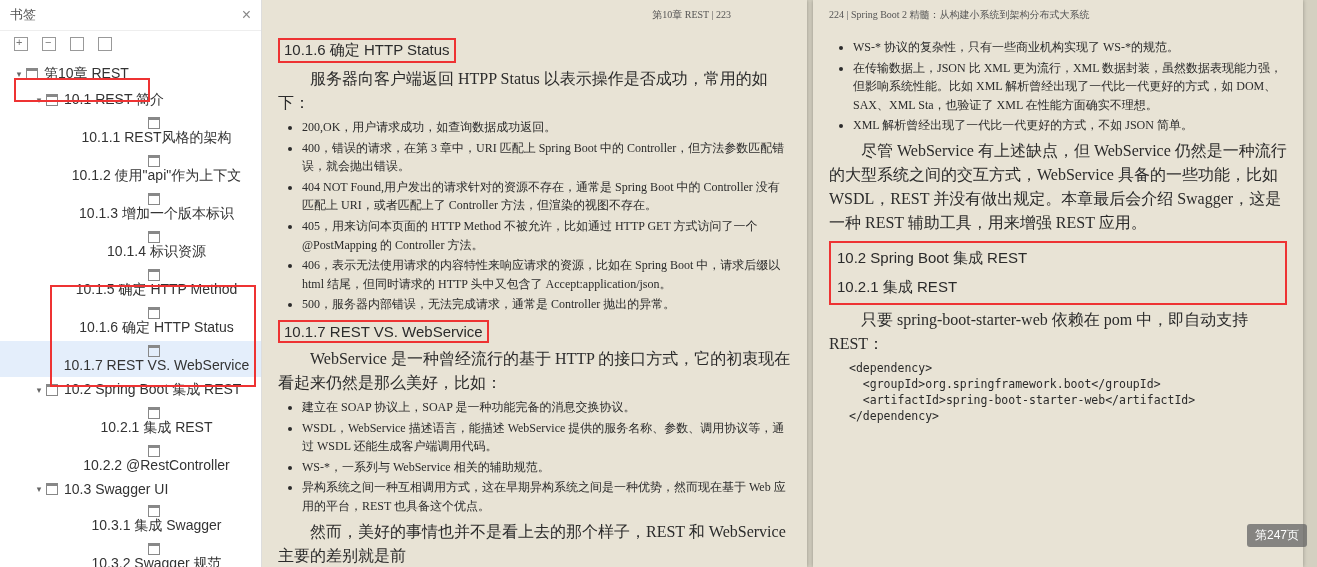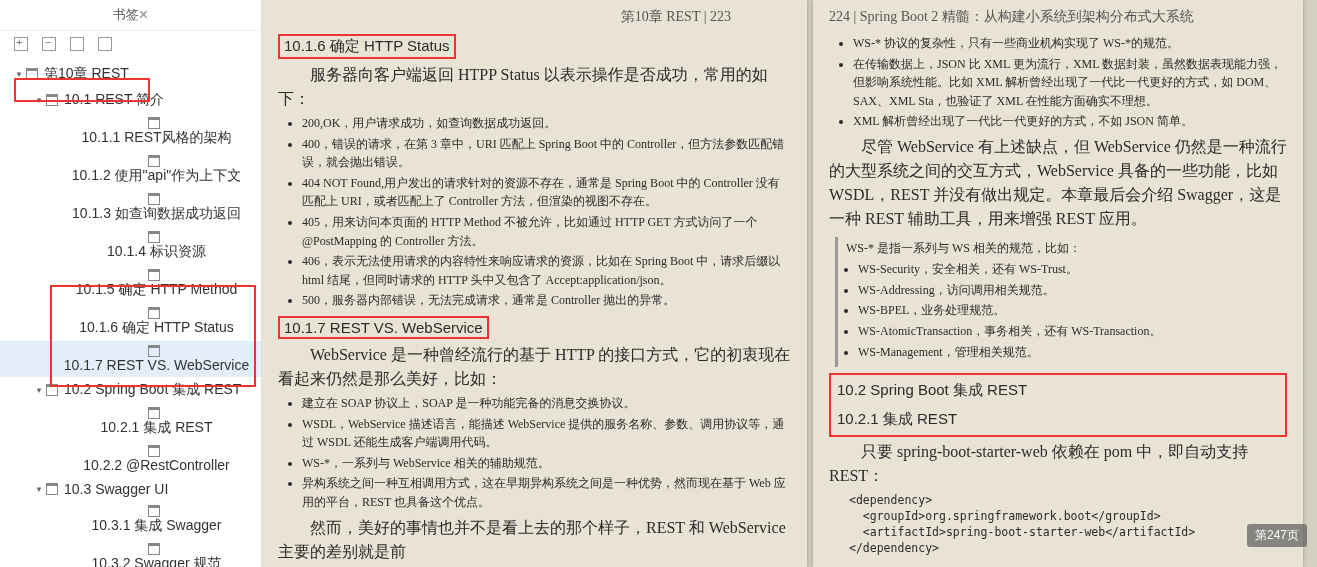--- a/index.html
+++ b/index.html
@@ -17,22 +17,22 @@
   .sidebar {
     width: 262px;
     border-right: 1px solid #ddd;
     background: #fff;
     display: flex;
     flex-direction: column;
   }
   .sidebar-header {
     display: flex;
     align-items: center;
-    justify-content: center;
-    padding: 6px 24px;
+    justify-content: space-between;
+    padding: 6px 10px;
     border-bottom: 1px solid #eee;
   }
   .sidebar-title { font-size: 13px; color: #555; }
   .close-btn { font-size: 16px; color: #888; cursor: pointer; }
   .toolbar {
     display: flex;
     gap: 14px;
     padding: 6px 14px;
     color: #777;
   }
@@ -81,24 +81,24 @@
     overflow: hidden;
   }
   .page.left {
     width: 545px;
     margin-right: 6px;
   }
   .page.right {
     width: 490px;
   }
   .page-head {
-    font-size: 14px;
+    font-size: 10px;
     color: #555;
     text-align: center;
-    margin-bottom: 8px;
+    margin-bottom: 16px;
   }
   .page.left .page-head { text-align: right; padding-right: 60px;}
   .page.right .page-head { text-align: left; padding-left: 0px;}
   .sec-heading {
     font-size: 15px;
     font-family: "Microsoft YaHei", sans-serif;
     margin: 6px 0 4px;
   }
   .redbox { border: 2px solid #e33; padding: 1px 4px; display: inline-block; }
   .redbox-block { border: 2px solid #e33; padding: 4px 6px; }
@@ -173,21 +173,21 @@
         <span class="tree-label">10.1.1 REST风格的架构</span>
       </div>
       <div class="tree-item lvl3">
         <span class="twisty"></span>
         <span class="bm-icon"></span>
         <span class="tree-label">10.1.2 使用"api"作为上下文</span>
       </div>
       <div class="tree-item lvl3">
         <span class="twisty"></span>
         <span class="bm-icon"></span>
-        <span class="tree-label">10.1.3 如查询数据成功返回</span>
+        <span class="tree-label">10.1.3 增加一个版本标识</span>
       </div>
       <div class="tree-item lvl3">
         <span class="twisty"></span>
         <span class="bm-icon"></span>
         <span class="tree-label">10.1.4 标识资源</span>
       </div>
       <div class="tree-item lvl3">
         <span class="twisty"></span>
         <span class="bm-icon"></span>
         <span class="tree-label">10.1.5 确定 HTTP Method</span>
@@ -269,30 +269,20 @@
   </div>
 
   <div class="page right">
     <div class="page-head">224   |   Spring Boot 2 精髓：从构建小系统到架构分布式大系统</div>
     <ul class="doc-list" id="rbTop">
         <li>WS-* 协议的复杂性，只有一些商业机构实现了 WS-*的规范。</li>
         <li>在传输数据上，JSON 比 XML 更为流行，XML 数据封装，虽然数据表现能力强，但影响系统性能。比如 XML 解析曾经出现了一代比一代更好的方式，如 DOM、SAX、XML Sta，也验证了 XML 在性能方面确实不理想。</li>
         <li>XML 解析曾经出现了一代比一代更好的方式，不如 JSON 简单。</li>
       </ul>
     <div class="body-text">尽管 WebService 有上述缺点，但 WebService 仍然是一种流行的大型系统之间的交互方式，WebService 具备的一些功能，比如 WSDL，REST 并没有做出规定。本章最后会介绍 Swagger，这是一种 REST 辅助工具，用来增强 REST 应用。</div>
-    <div class="note-block">
-      <div>WS-* 是指一系列与 WS 相关的规范，比如：</div>
-      <ul class="doc-list" id="noteList" style="margin-left:1em">
-          <li>WS-Security，安全相关，还有 WS-Trust。</li>
-          <li>WS-Addressing，访问调用相关规范。</li>
-          <li>WS-BPEL，业务处理规范。</li>
-          <li>WS-AtomicTransaction，事务相关，还有 WS-Transaction。</li>
-          <li>WS-Management，管理相关规范。</li>
-        </ul>
-    </div>
     <div class="redbox-block" style="margin-top:6px">
       <div class="sec-heading" style="margin:2px 0">10.2  Spring Boot 集成 REST</div>
       <div class="sec-heading" style="margin:10px 0 2px">10.2.1  集成 REST</div>
     </div>
     <div class="body-text">只要 spring-boot-starter-web 依赖在 pom 中，即自动支持 REST：</div>
     <div class="code-block" id="codeBlock">&lt;dependency&gt;
   &lt;groupId&gt;org.springframework.boot&lt;/groupId&gt;
   &lt;artifactId&gt;spring-boot-starter-web&lt;/artifactId&gt;
 &lt;/dependency&gt;</div>
   </div>

